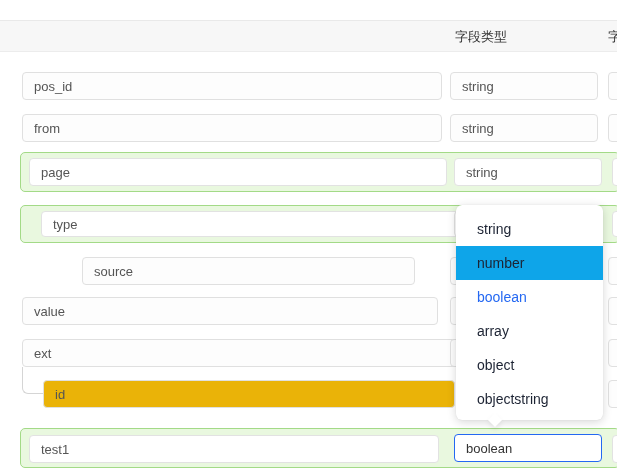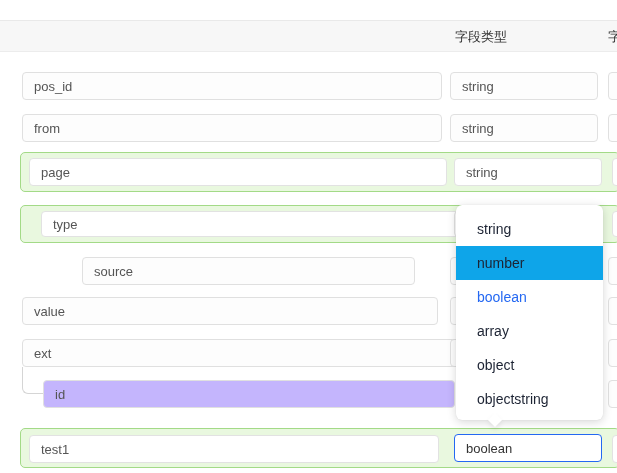--- a/index.html
+++ b/index.html
@@ -11,21 +11,21 @@
   .header { position:absolute; left:0; top:20px; width:617px; height:32px;
     background:#f7f7f7; border-top:1px solid #e9e9e9; border-bottom:1px solid #ececec; }
   .hlabel { position:absolute; top:0; height:32px; line-height:32px; font-size:13px;
     color:#333; font-weight:500; white-space:nowrap; }
 
   
   .row { position:absolute; left:0; width:617px; height:28px; }
   .ipt { position:absolute; height:28px; background:#fdfdfd; border:1px solid #e0e0e0;
     border-radius:4px; font-size:13px; color:#555; padding:0 11px;
     font-family:"Liberation Sans","DejaVu Sans",sans-serif; outline:none; }
-  .ipt.gray { background:#c4b5fd;padding-left:11px; }
+  .ipt.gray { background:#eab308;padding-left:11px; }
 
   
   .grow { position:absolute; left:20px; width:600px; background:#e9f8df;
     border:1px solid #a3da87; border-radius:5px; }
   .grow .ipt { background:#fff; border-color:#e2e2e2; }
   .ipt.focused { border:1.5px solid #2468f2; background:#fff; color:#333; }
 
   
   .connector { position:absolute; left:22px; top:367px; width:21px; height:27px;
     border-left:1px solid #d5d5d5; border-bottom:1px solid #d5d5d5;

